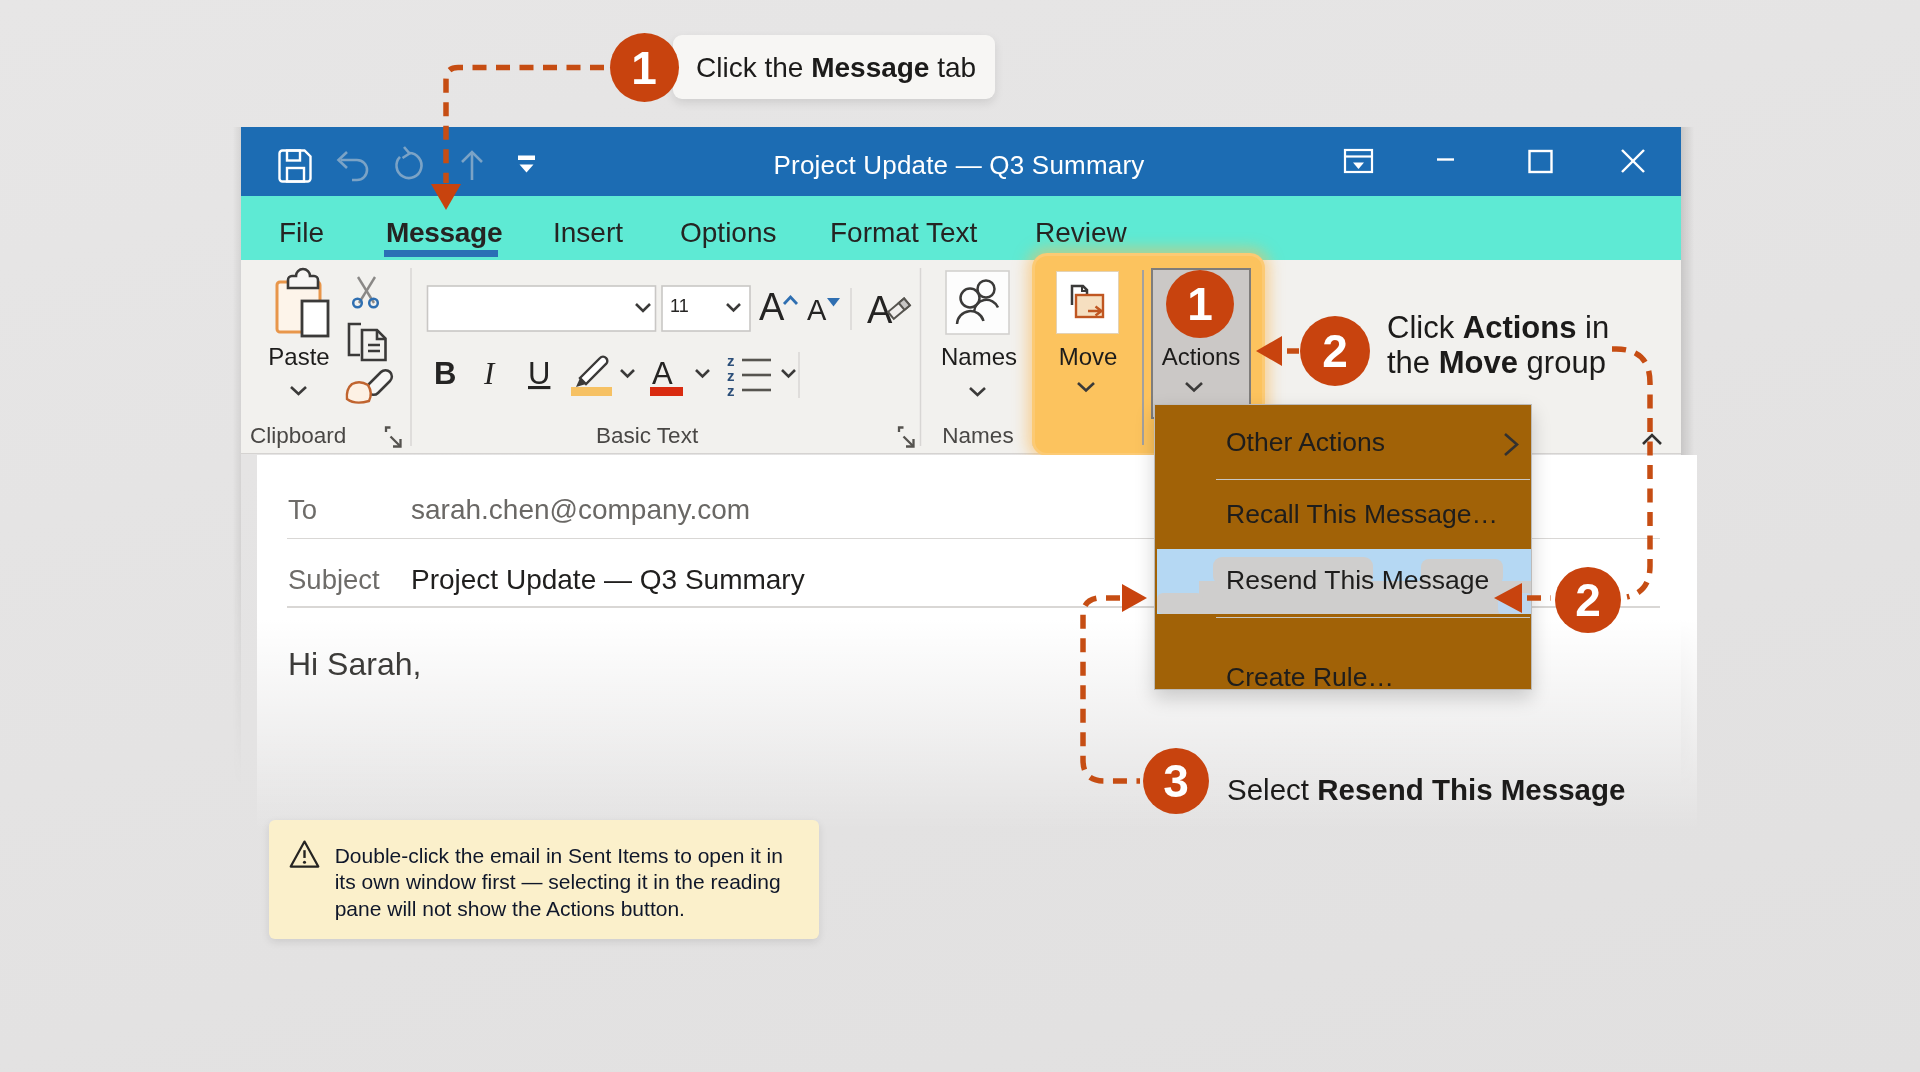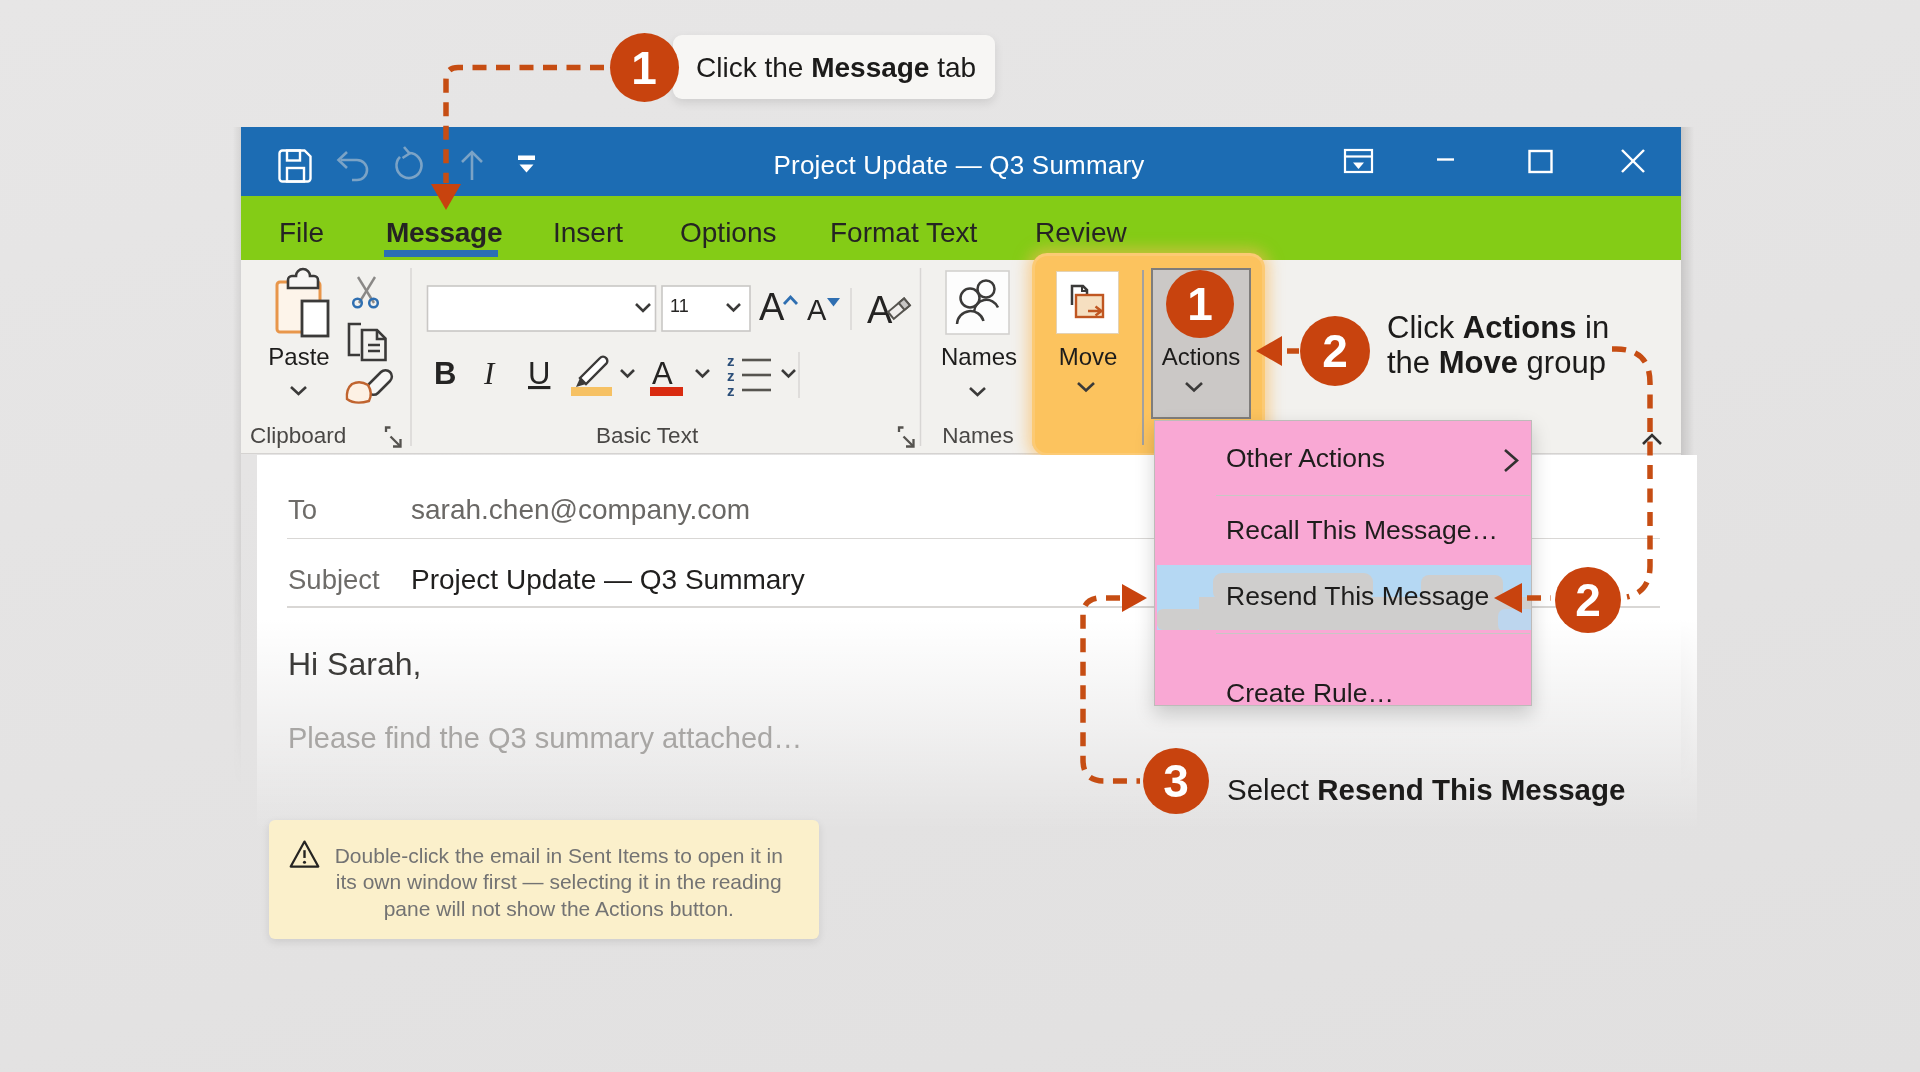--- a/index.html
+++ b/index.html
@@ -7,21 +7,21 @@
   body {
     font-family:"Liberation Sans", sans-serif;
     background: linear-gradient(165deg, #e7e6e6 0%, #e4e3e3 50%, #e1e0e0 100%);
     position:relative;
   }
   .abs { position:absolute; }
 
   
   #win { position:absolute; left:241px; top:127px; width:1440px; }
   #titlebar { position:absolute; left:0; top:0; width:1440px; height:69px; background:#1c6cb3; }
-  #tabrow { position:absolute; left:0; top:69px; width:1440px; height:64px; background:#84cc16; }
+  #tabrow { position:absolute; left:0; top:69px; width:1440px; height:64px; background:#5eead4; }
   #ribbon { position:absolute; left:0; top:133px; width:1440px; height:194px; background:#f2f1ee; border-bottom:1.5px solid #d5d3d1; }
   #content { position:absolute; left:16px; top:328px; width:1440px; height:380px;
      background: linear-gradient(180deg, #ffffff 0px, #ffffff 165px, rgba(255,255,255,0) 375px); }
   #winshadowR { position:absolute; left:1681px; top:127px; width:13px; height:660px;
      background: linear-gradient(90deg, rgba(90,88,86,0.20), rgba(90,88,86,0));
      -webkit-mask-image: linear-gradient(180deg,#000 65%,transparent 100%); }
   #winshadowL { position:absolute; left:233px; top:127px; width:8px; height:660px;
      background: linear-gradient(270deg, rgba(90,88,86,0.12), rgba(90,88,86,0));
      -webkit-mask-image: linear-gradient(180deg,#000 65%,transparent 100%); }
 
@@ -36,29 +36,29 @@
   .glabel { position:absolute; top:165.3px; font-size:22.5px; color:#494745; line-height:1; }
   .btnlabel { position:absolute; top:88.1px; font-size:24px; color:#1d1c1b; line-height:1; }
   .chev { stroke:#3b3a39; stroke-width:2.6; fill:none; }
 
   
   .hline { position:absolute; left:30px; width:1373px; height:1.5px; background:#d9d7d5; }
   .flabel { font-size:27.5px; color:#6e6c69; line-height:1; }
   .fval { font-size:28px; line-height:1; }
 
   
-  #menu { position:absolute; left:1154px; top:420px; width:378px; height:286px; background:#f9a8d4;
+  #menu { position:absolute; left:1154px; top:404px; width:378px; height:286px; background:#a16207;
      border:1px solid #bdbbb9; box-shadow:0 8px 18px rgba(0,0,0,0.18); }
   .mitem { position:absolute; left:71px; font-size:26.5px; color:#1e1d1c; line-height:1; white-space:nowrap; }
   .msep { position:absolute; left:61px; width:314px; height:1px; background:#c9c7c5; }
 
   
   #warn { position:absolute; left:269px; top:819.5px; width:550px; height:119px; background:#fbf0cb;
      border-radius:6px; box-shadow:0 3px 8px rgba(0,0,0,0.10); }
-  #warntext { position:absolute; left:65.7px; top:23.1px; font-size:21px; line-height:26.7px; color:#737373;text-align:center; }
+  #warntext { position:absolute; left:65.7px; top:23.1px; font-size:21px; line-height:26.7px; color:#0f172a; }
 
   
   .numc { position:absolute; border-radius:50%; background:#c8430e; color:#fff;
      display:flex; align-items:center; justify-content:center; font-weight:700; }
   .callout { position:absolute; font-size:31px; color:#1c1b1a; line-height:1; white-space:nowrap; }
   #label1 { position:absolute; left:673px; top:35px; width:322px; height:64px; background:#f7f6f4;
      border-radius:9px; box-shadow:0 4px 10px rgba(0,0,0,0.10); }
   svg.ov { position:absolute; left:0; top:0; }
 </style>
 </head>
@@ -260,21 +260,20 @@
     <div class="abs" style="left:429px; top:36.6px; font-size:18px; color:#252423; line-height:1;">11</div>
   </div>
   <div id="content">
     <div class="abs flabel" style="left:31px; top:41.2px;">To</div>
     <div class="abs fval" style="left:154px; top:40.7px; color:#6a6865;">sarah.chen@company.com</div>
     <div class="hline" style="top:82.5px;"></div>
     <div class="abs flabel" style="left:31px; top:111.2px;">Subject</div>
     <div class="abs fval" style="left:154px; top:110.7px; color:#201f1e;">Project Update — Q3 Summary</div>
     <div class="hline" style="top:151px;"></div>
     <div class="abs fval" style="left:31px; top:192.7px; color:#3c3b39; font-size:32px;">Hi Sarah,</div>
-    <div class="abs fval" style="left:31px; top:268.9px; color:#a8a6a4; font-size:29px;">Please find the Q3 summary attached…</div>
   </div>
 </div>
 
 <div id="menu">
   <div class="mitem" style="top:24.2px;">Other Actions</div>
   <svg class="abs" style="left:346px; top:27px;" width="22" height="26">
       <path d="M4 2 l12 10.5 l-12 10.5" stroke="#323130" stroke-width="2.6" fill="none"></path>
     </svg>
   <div class="msep" style="top:74px;"></div>
   <div class="mitem" style="top:96.2px;">Recall This Message…</div>

